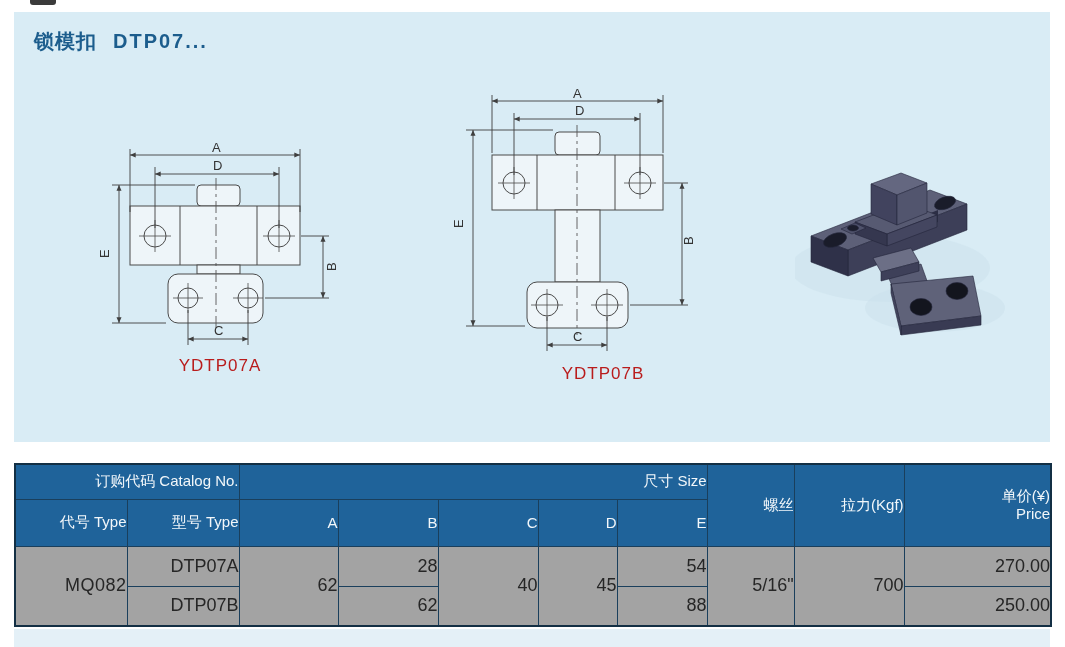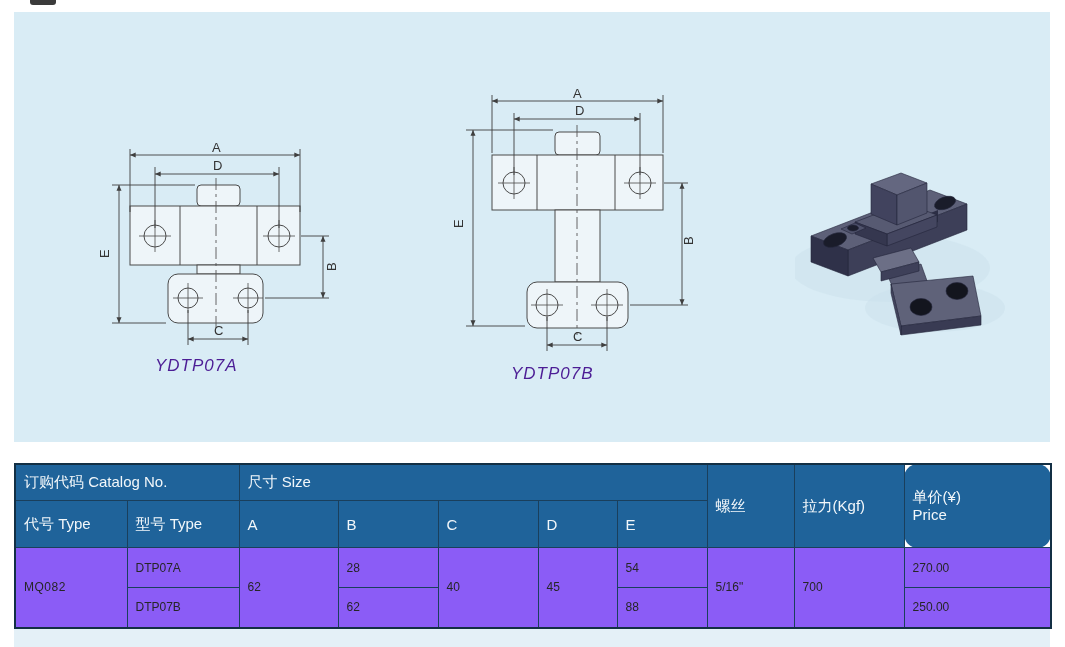--- a/index.html
+++ b/index.html
@@ -4,40 +4,43 @@
 <style>
   html,body{margin:0;padding:0;background:#ffffff;}
   #stage{position:relative;width:1065px;height:647px;background:#ffffff;overflow:hidden;
          font-family:"Liberation Sans","DejaVu Sans",sans-serif;}
   #panel{position:absolute;left:14px;top:12px;width:1036px;height:430px;background:#d9ecf5;}
   #bottom-strip{position:absolute;left:14px;top:629px;width:1036px;height:18px;background:#e4f0f7;}
   #artifact{position:absolute;left:30px;top:0;width:26px;height:5px;background:#3b3b3b;border-radius:0 0 3px 3px;}
   #title{position:absolute;left:34px;top:28px;font-size:20px;font-weight:bold;color:#1c5d8d;letter-spacing:1px;}
   #title .code{margin-left:16px;letter-spacing:2px;}
   .dwg{position:absolute;}
-  .dwg-label{position:absolute;font-size:17px;color:#4c1d95;letter-spacing:1px;text-align:left;width:130px;font-style:italic;}
+  .dwg-label{position:absolute;font-size:17px;color:#b91c1c;letter-spacing:1px;text-align:center;width:130px;}
   svg text{font-family:"Liberation Sans","DejaVu Sans",sans-serif;font-size:13px;fill:#333;}
   
   #spec-table{position:absolute;left:14px;top:463px;width:1036px;border-collapse:collapse;table-layout:fixed;
               border:2px solid #132f44;}
-  #spec-table th,#spec-table td{border:1px solid #1a3f5c;text-align:left;vertical-align:middle;padding:8px;}
+  #spec-table th,#spec-table td{border:1px solid #1a3f5c;text-align:right;vertical-align:middle;padding:0;}
   #spec-table th{background:#1f639a;color:#f2f7fa;font-weight:normal;font-size:15px;}
-  #spec-table td{background:#8b5cf6;color:#262626;font-size:12px;}
+  #spec-table td{background:#a3a3a3;color:#262626;font-size:18px;}
   td.white{background:#fcfdfe;}
   td.code-cell{font-size:21px;color:#2569a6;letter-spacing:0.5px;}
-  .price-head{line-height:1.2;border-radius:14px;}
+  .price-head{line-height:1.2;}
   tr.h1{height:35px;} tr.h2{height:47px;} tr.b{height:40px;}
 </style>
 </head>
 <body>
 
 <div id="stage">
   <div id="artifact"></div>
   <div id="panel"></div>
 
+  <div id="title">
+    <span>锁模扣</span><span class="code">DTP07...</span>
+  </div>
 
   <svg class="dwg" style="left:95px;top:140px;" width="250" height="218" viewBox="0 0 250 218">
     <defs>
       <marker id="arrA" viewBox="0 0 10 10" refX="9" refY="5" markerWidth="9" markerHeight="7" orient="auto-start-reverse">
         <path d="M0,1 L9,5 L0,9 z" fill="#3f3f3f"></path>
       </marker>
     </defs>
     <g fill="#eef5f9" stroke="#4a4a4a" stroke-width="1">
       <rect x="102" y="45" width="43" height="21" rx="4"></rect>
       <rect x="35" y="66" width="170" height="59"></rect>
@@ -137,21 +140,21 @@
       <line x1="112" y1="237" x2="112" y2="271"></line>
         <line x1="172" y1="237" x2="172" y2="271"></line>
       <line x1="112" y1="265" x2="172" y2="265" marker-start="url(#arrB)" marker-end="url(#arrB)"></line>
     </g>
     <text x="138" y="18">A</text>
     <text x="140" y="35">D</text>
     <text x="28" y="148" transform="rotate(-90 28 148)">E</text>
     <text x="258" y="165" transform="rotate(-90 258 165)">B</text>
     <text x="138" y="261">C</text>
   </svg>
-  <div class="dwg-label" style="left:511px;top:364px;">YDTP07B</div>
+  <div class="dwg-label" style="left:538px;top:364px;">YDTP07B</div>
 
   <svg class="dwg" style="left:795px;top:148px;" width="250" height="200" viewBox="0 0 250 200">
     <ellipse cx="95" cy="120" rx="100" ry="34" fill="#cadfeb" opacity="0.45"></ellipse>
     <ellipse cx="140" cy="160" rx="70" ry="24" fill="#cadfeb" opacity="0.45"></ellipse>
 
     <g stroke="#23253a" stroke-width="0.6">
       <polygon points="16,88 135,42 172,56 53,102" fill="#5d6078"></polygon>
       <polygon points="53,102 172,56 172,82 53,128" fill="#3d3f58"></polygon>
       <polygon points="16,88 53,102 53,128 16,114" fill="#2f3149"></polygon>
       <polygon points="118,72 143,62 143,74 118,84" fill="#2c2e45" stroke="none"></polygon>

